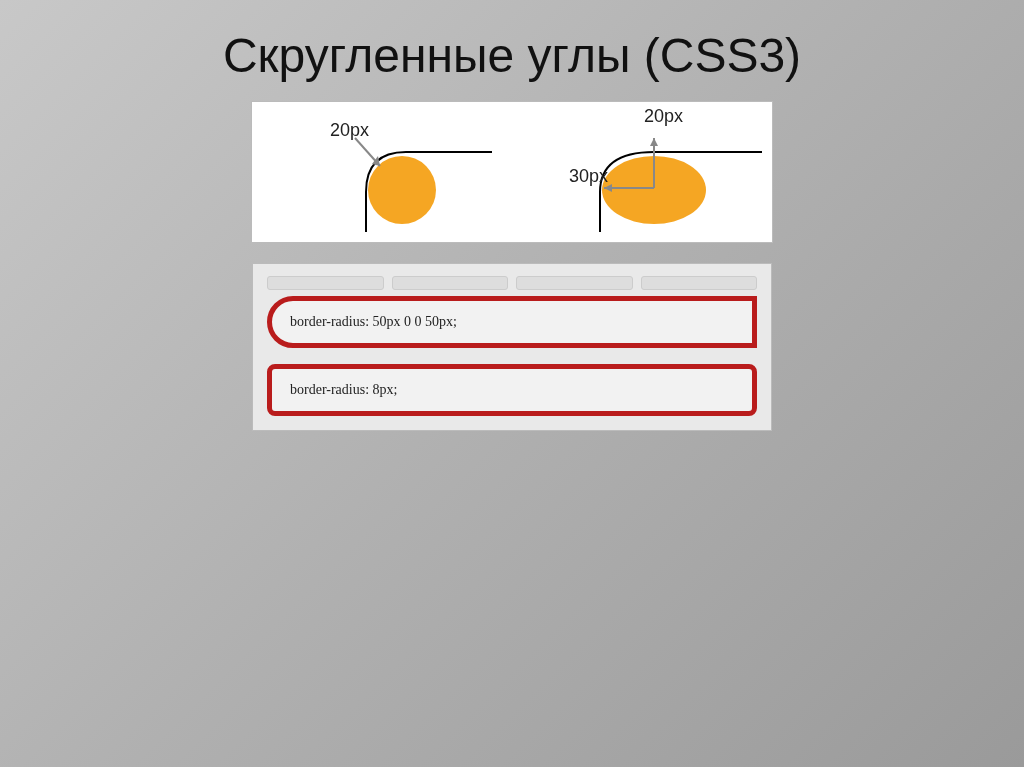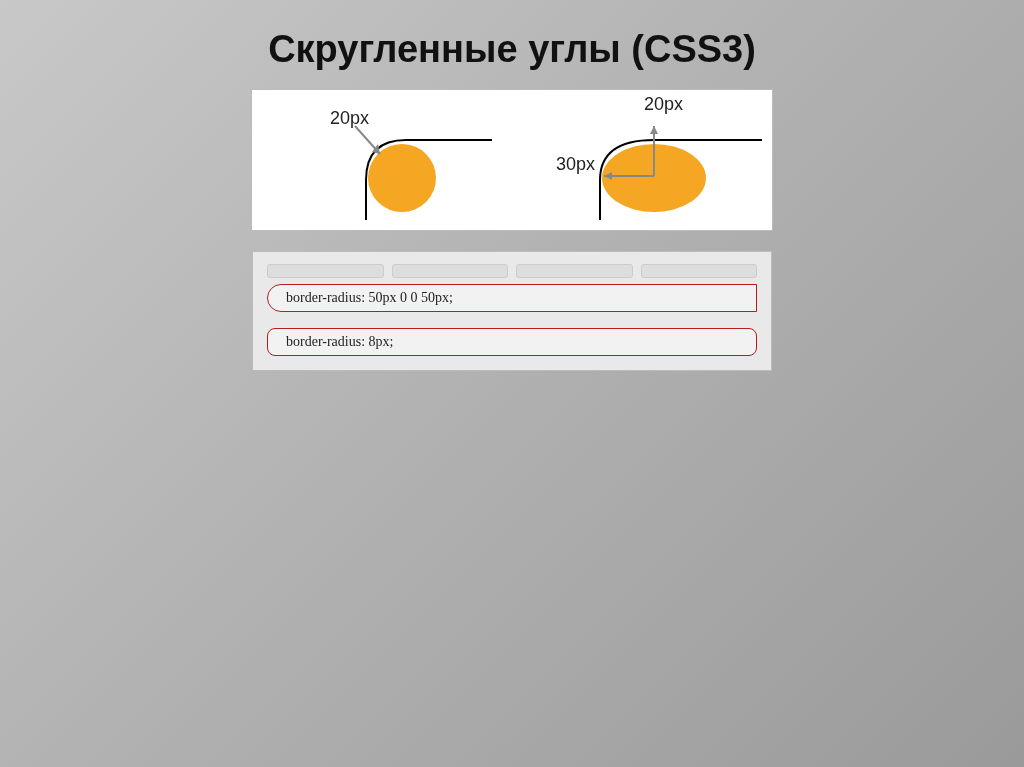--- a/index.html
+++ b/index.html
@@ -1,24 +1,24 @@
 <!DOCTYPE html>
 <html><head>
 <meta charset="utf-8">
 <style>
   html,body{margin:0;padding:0;width:1024px;height:767px;font-family:Arial,Helvetica,sans-serif;}
   body{
     background:linear-gradient(135deg,#c8c8c8 0%,#b0b0b0 50%,#9a9a9a 100%);
     display:flex;flex-direction:column;align-items:center;
   }
   .title{
-    font-size:38px;
+    font-size:48px;
     margin-top:28px;
     color:#111;
-    font-weight:700;
+    font-weight:400;
   }
   .diagram-panel{
     margin-top:18px;
     width:520px;height:140px;
     background:#fff;
     border:1px solid #bbb;
     position:relative;
   }
   .dlabel{position:absolute;font-size:18px;color:#222;}
   .code-panel{
@@ -29,22 +29,22 @@
     padding:12px 14px 14px 14px;
     box-sizing:border-box;
   }
   .tabbar{
     height:12px;
     display:flex;gap:8px;margin-bottom:8px;
   }
   .tab{flex:1;height:12px;background:#ddd;border:1px solid #ccc;border-radius:3px;}
   .sample{
     background:#f2f2f2;
-    border:1px solid #b91c1c;
-    height:28px;
+    border:5px solid #b91c1c;
+    height:52px;
     margin-bottom:16px;
     display:flex;align-items:center;
     padding-left:18px;
     font-family:"Times New Roman",serif;
     font-size:14px;
     color:#222;
     box-sizing:border-box;
   }
   .s1{border-radius:50px 0 0 50px;}
   .s2{border-radius:40px 10px;}
@@ -72,21 +72,21 @@
     <path d="M 510 50 L 402 50 Q 348 50 348 90 L 348 130" stroke="#000" stroke-width="2" fill="none"></path>
 
     <line x1="402" y1="36" x2="402" y2="86" stroke="#888" stroke-width="2"></line>
     <polygon points="402,36 398,44 406,44" fill="#888"></polygon>
 
     <line x1="352" y1="86" x2="402" y2="86" stroke="#888" stroke-width="2"></line>
     <polygon points="352,86 360,82 360,90" fill="#888"></polygon>
   </svg>
   <span class="dlabel" style="left:78px;top:18px;">20px</span>
   <span class="dlabel" style="left:392px;top:4px;">20px</span>
-  <span class="dlabel" style="left:304px;top:64px;">30px</span>
+  <span class="dlabel" style="left:317px;top:64px;">30px</span>
 </div>
 
 <div class="code-panel">
   <div class="tabbar">
     <div class="tab"></div>
     <div class="tab"></div>
     <div class="tab"></div>
     <div class="tab"></div>
   </div>
   <div class="sample s1">border-radius: 50px 0 0 50px;</div>

